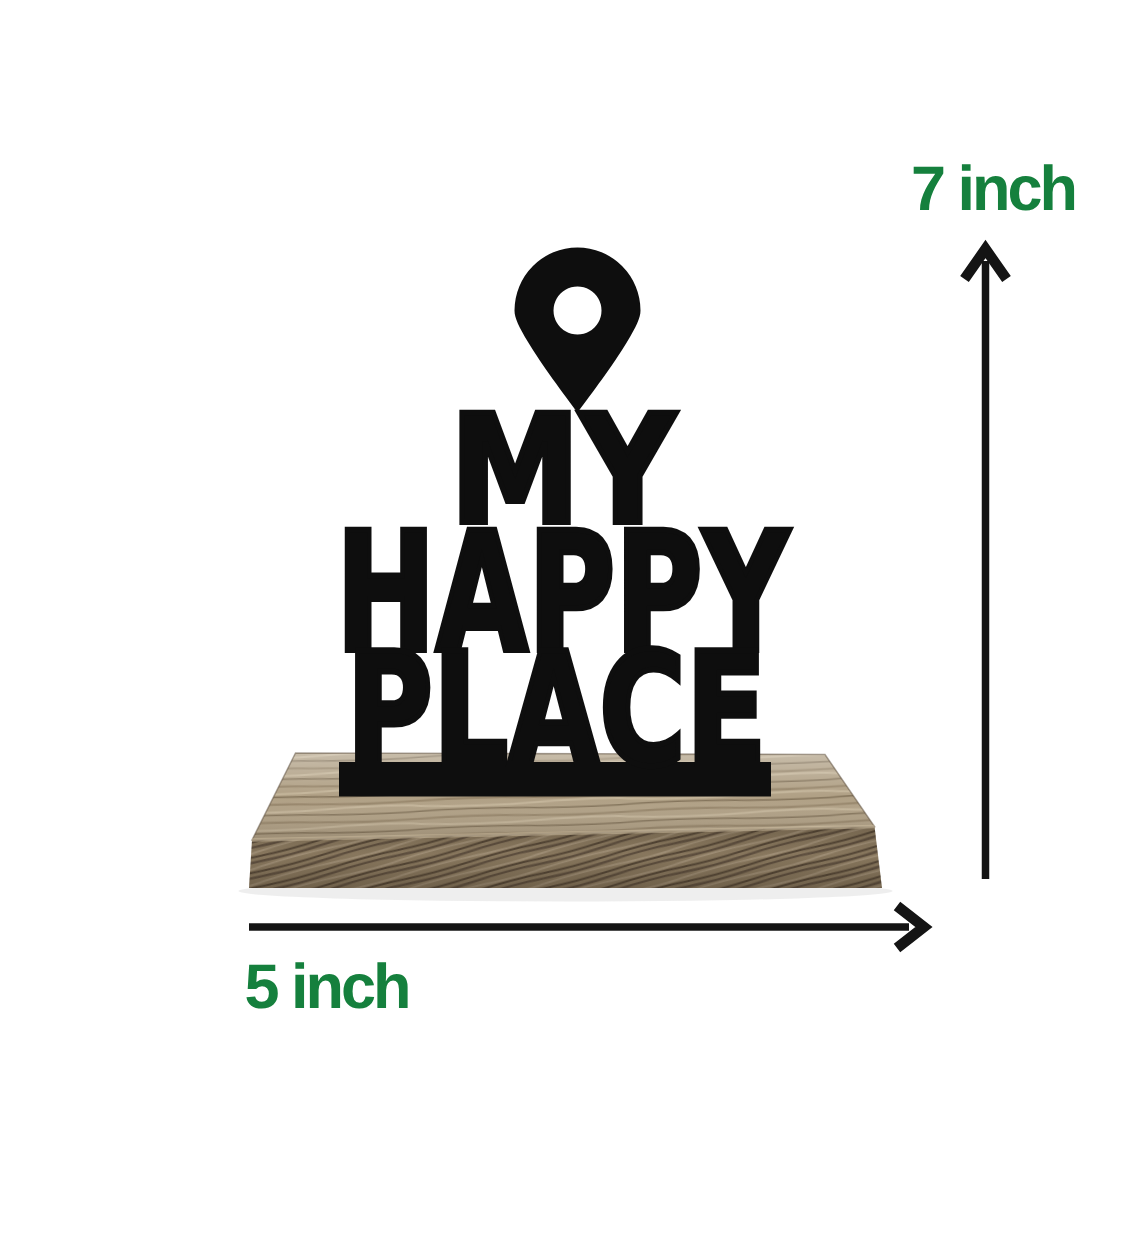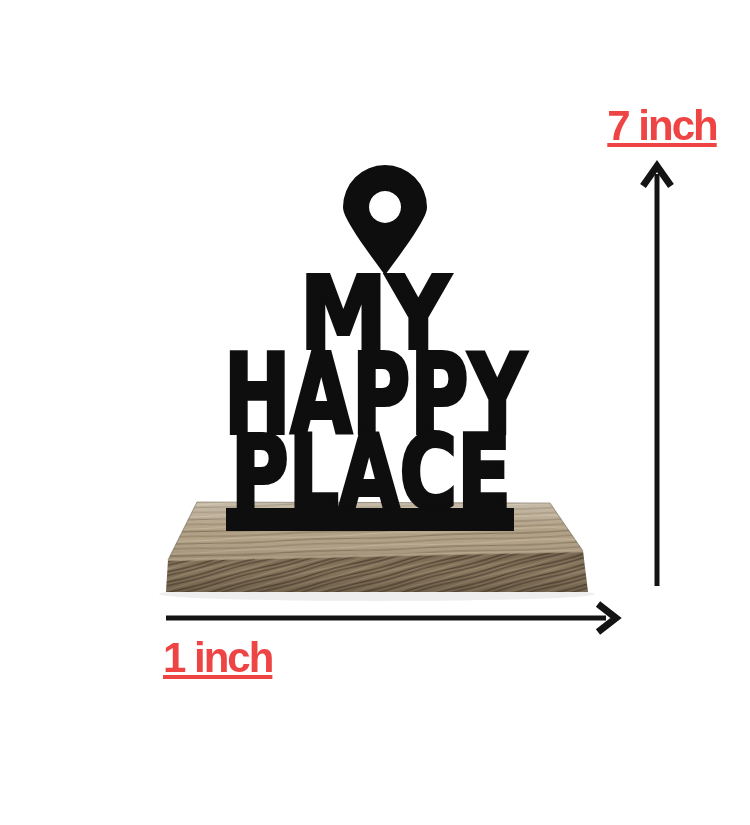--- a/index.html
+++ b/index.html
@@ -12,24 +12,23 @@
     overflow: hidden;
     font-family: "Liberation Sans", sans-serif;
   }
   .scene-svg { position: absolute; left: 0; top: 0; }
   .dim-label {
     position: absolute;
     font-family: "Liberation Sans", sans-serif;
     font-weight: bold;
     font-size: 42px;
     letter-spacing: -2px;
-    color: #ef4444;
+    color: #15803d;
     line-height: 1;
     white-space: nowrap;
-    text-decoration: underline;
   }
   .dim-label.height { left: 600px; top: 105px; width: 124px; text-align: center; }
   .dim-label.width  { left: 163px; top: 637px; text-align: left; }
 </style>
 </head>
 <body>
 
 <div class="canvas">
 
   <svg class="scene-svg" width="750" height="825" viewBox="0 0 750 825">
@@ -86,15 +85,15 @@
       <line x1="657" y1="174" x2="657" y2="586" stroke-width="5"></line>
       <path d="M643 186 L657 166 L671 186" stroke-width="7"></path>
     </g>
     <g stroke="#141414" fill="none" stroke-linejoin="miter">
       <line x1="166" y1="618" x2="606" y2="618" stroke-width="5"></line>
       <path d="M598 604 L616 618 L598 632" stroke-width="7"></path>
     </g>
   </svg>
 
   <div class="dim-label height">7 inch</div>
-  <div class="dim-label width">1 inch</div>
+  <div class="dim-label width">5 inch</div>
 
 </div>
 
 </body></html>

